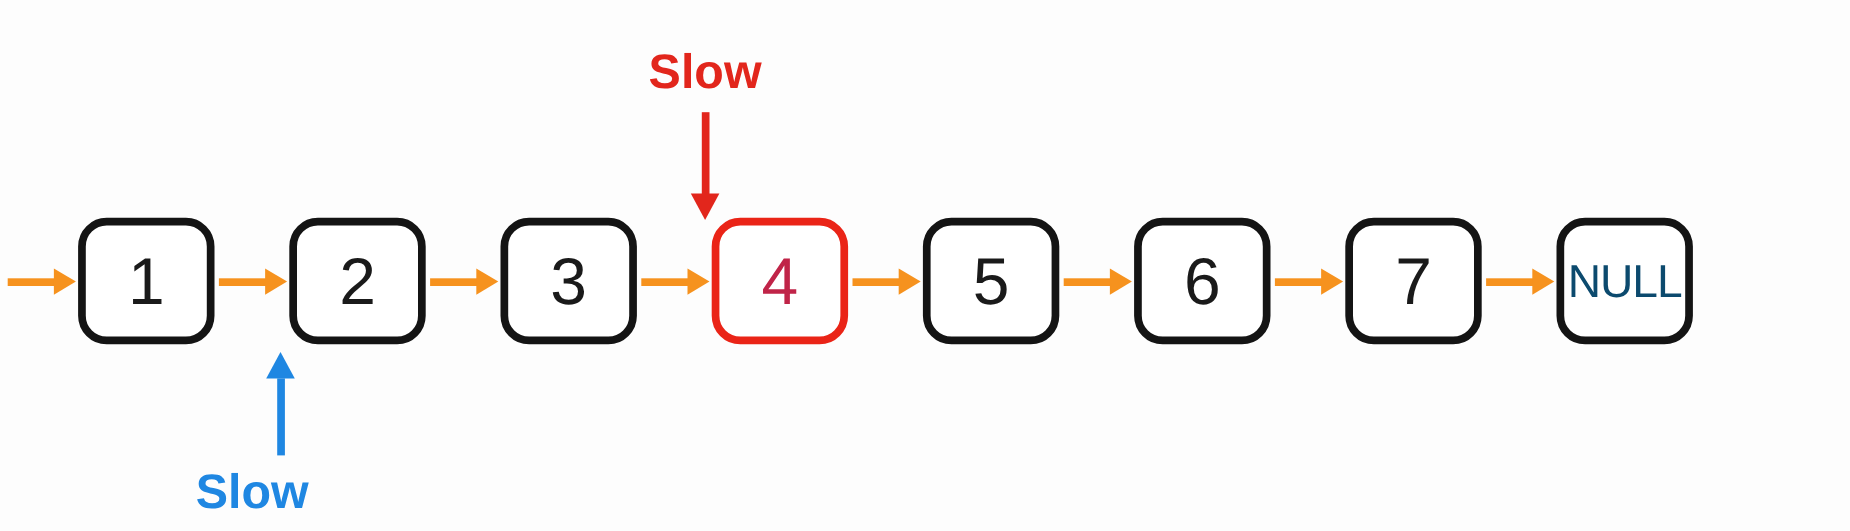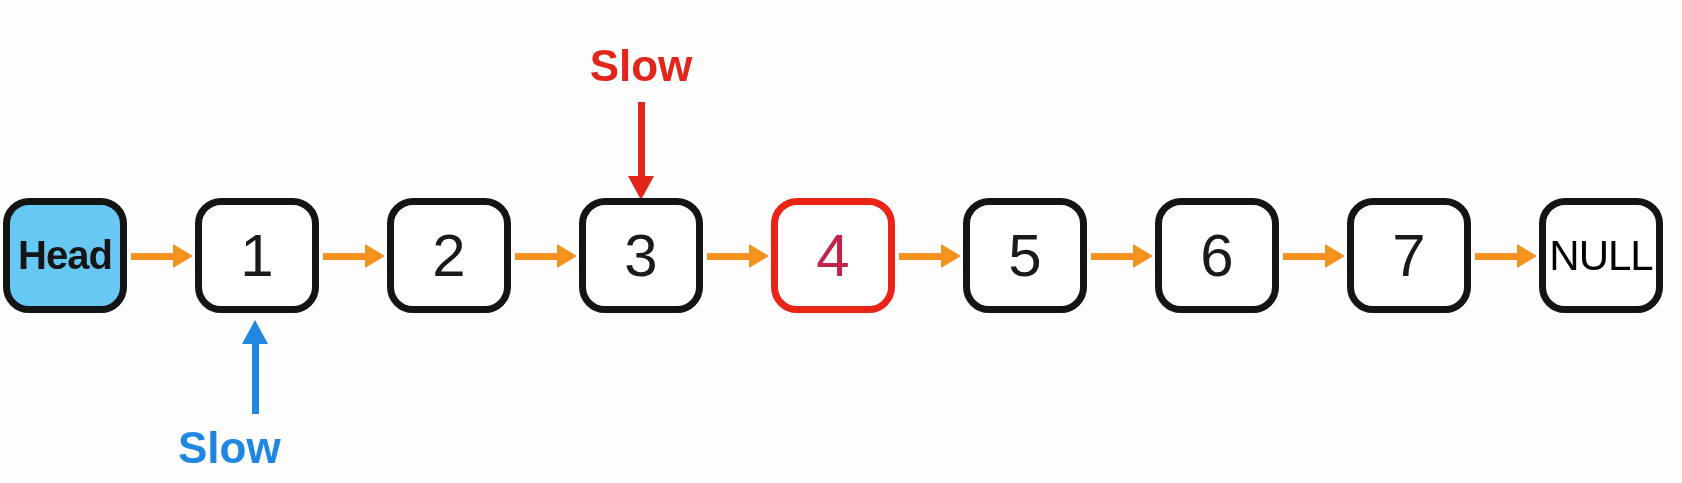--- a/index.html
+++ b/index.html
@@ -137,21 +137,20 @@
 </head>
 <body>
 
 <div id="stage">
 
   <div class="fast-label" style="color: rgb(226, 38, 28);">Slow</div>
   <div class="fast-arrow-shaft" style="background: rgb(226, 38, 28);"></div>
   <div class="fast-arrow-head" style="border-top-color: rgb(226, 38, 28);"></div>
 
   <div class="list-row">
-    <div class="node node--head" style="background: rgb(103, 200, 243); border-color: rgb(20, 20, 20); color: rgb(21, 21, 21);">Head</div>
 
     <div class="conn">
         <div class="shaft" style="background: rgb(246, 146, 30);"></div>
         <div class="head" style="border-left-color: rgb(246, 146, 30);"></div>
       </div>
     <div class="node" style="background: rgb(255, 255, 255); border-color: rgb(20, 20, 20); color: rgb(26, 26, 26);">1</div>
 
     <div class="conn">
         <div class="shaft" style="background: rgb(246, 146, 30);"></div>
         <div class="head" style="border-left-color: rgb(246, 146, 30);"></div>
@@ -185,20 +184,20 @@
     <div class="conn">
         <div class="shaft" style="background: rgb(246, 146, 30);"></div>
         <div class="head" style="border-left-color: rgb(246, 146, 30);"></div>
       </div>
     <div class="node" style="background: rgb(255, 255, 255); border-color: rgb(20, 20, 20); color: rgb(26, 26, 26);">7</div>
 
     <div class="conn">
         <div class="shaft" style="background: rgb(246, 146, 30);"></div>
         <div class="head" style="border-left-color: rgb(246, 146, 30);"></div>
       </div>
-    <div class="node node--null" style="background: rgb(255, 255, 255); border-color: rgb(20, 20, 20); color: #000000;">NULL</div>
+    <div class="node node--null" style="background: rgb(255, 255, 255); border-color: rgb(20, 20, 20); color: #0c4a6e;">NULL</div>
   </div>
 
   <div class="slow-arrow-head" style="border-bottom-color: rgb(31, 135, 226);"></div>
   <div class="slow-arrow-shaft" style="background: rgb(31, 135, 226);"></div>
   <div class="slow-label" style="color: rgb(31, 135, 226);">Slow</div>
 
 </div>
 
 </body></html>

